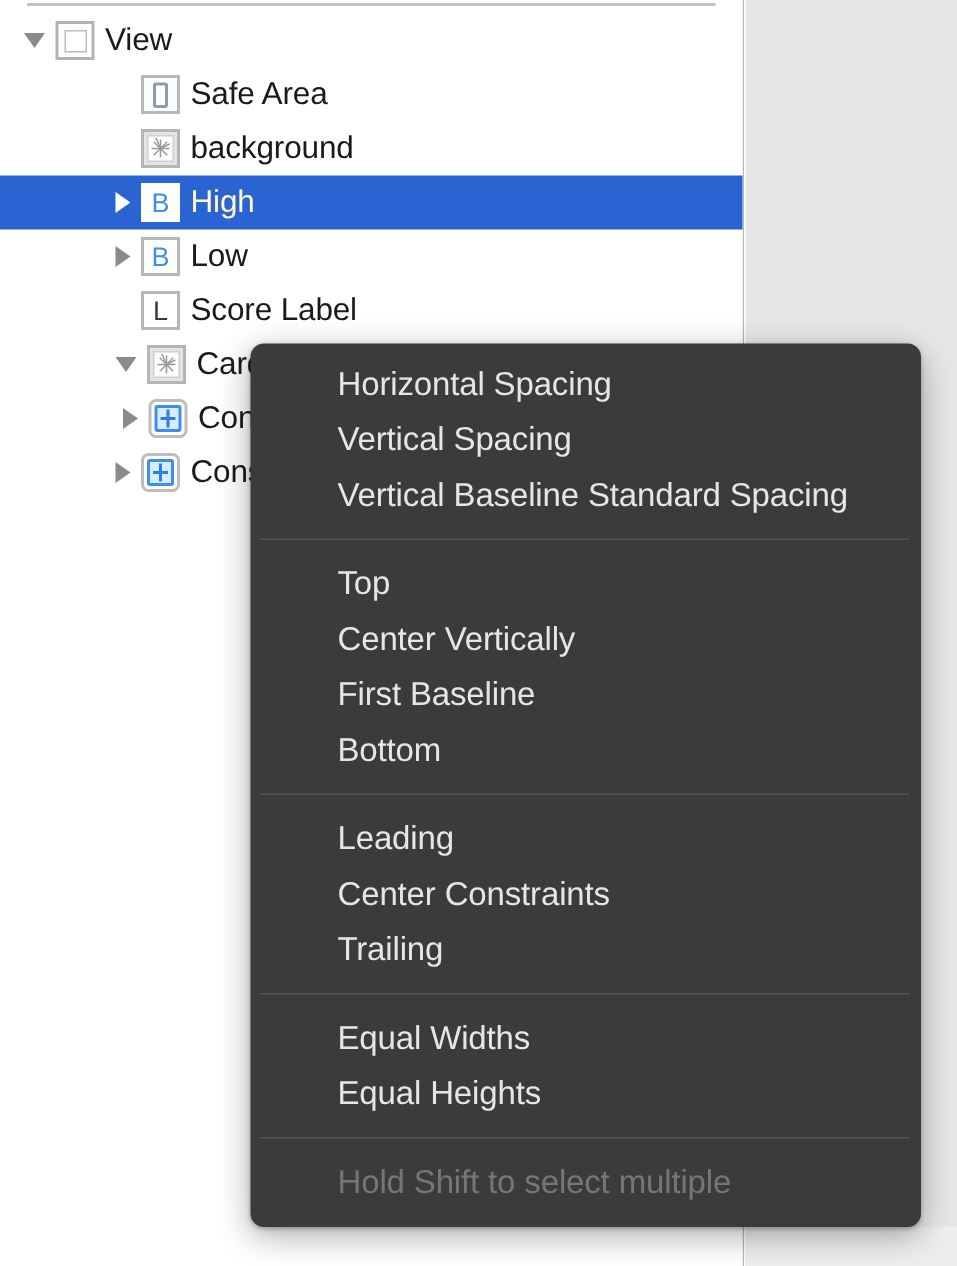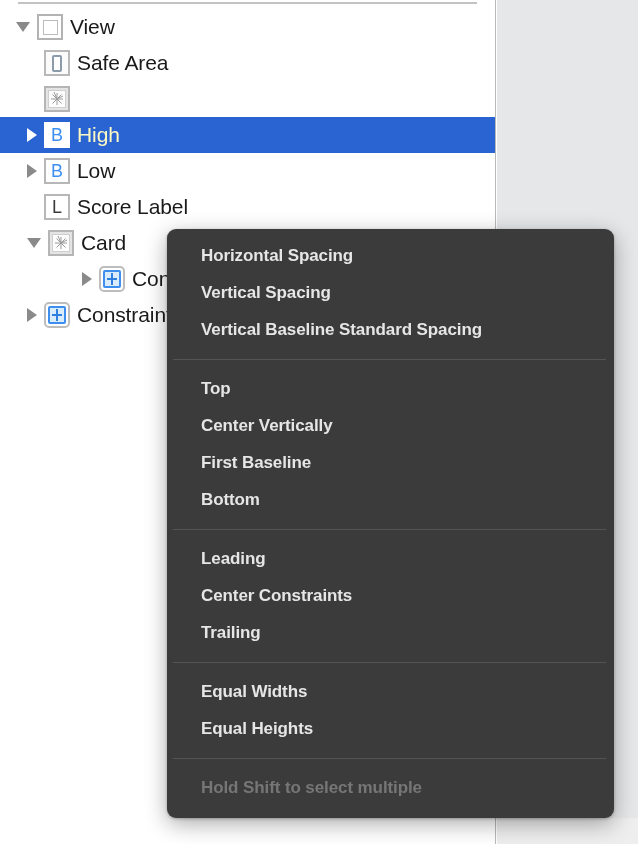--- a/index.html
+++ b/index.html
@@ -196,47 +196,46 @@
   .tree-label {
     font-size: 21px;
     color: #1a1a1a;
     white-space: nowrap;
     letter-spacing: -0.1px;
   }
   .tree-row.selected .tree-label { color: #fef9c3; }
 
   
   .lvl-0 { padding-left: 16px; }
-  .lvl-1 { padding-left: 27px; }
+  .lvl-1 { padding-left: 77px; }
   .lvl-2 { padding-left: 82px; }
 
   
   #constraint-menu {
     position: absolute;
     left: 167px;
     top: 229px;
     width: 447px;
     height: 589px;
     background: #3b3b3b;
     border-radius: 9px;
     box-shadow: 0 6px 22px rgba(0,0,0,0.33), 0 1px 3px rgba(0,0,0,0.25);
     box-sizing: border-box;
     padding-top: 8px;
     overflow: hidden;
     z-index: 20;
   }
   .menu-item {
     height: 37px;
     line-height: 37px;
-    padding-left: 34px;
-    font-size: 17px;
+    padding-left: 58px;
+    font-size: 22px;
     color: #e6e6e6;
     white-space: nowrap;
     letter-spacing: -0.1px;
-    font-weight: bold;
   }
   .menu-item.disabled { color: #767676; }
   .menu-sep {
     height: 1px;
     background: #545454;
     margin: 11px 8px 10px 6px;
   }
 </style>
 </head>
 <body>
@@ -269,20 +268,21 @@
             <svg width="14" height="14" viewBox="0 0 14 14">
               <line x1="7" y1="1" x2="7" y2="13" stroke="#9a9a9a" stroke-width="1"></line>
               <line x1="1" y1="7" x2="13" y2="7" stroke="#9a9a9a" stroke-width="1"></line>
               <line x1="2.5" y1="2.5" x2="11.5" y2="11.5" stroke="#9a9a9a" stroke-width="1"></line>
               <line x1="11.5" y1="2.5" x2="2.5" y2="11.5" stroke="#9a9a9a" stroke-width="1"></line>
               <line x1="7" y1="7" x2="4" y2="0" stroke="#9a9a9a" stroke-width="1"></line>
               <line x1="7" y1="7" x2="13" y2="4" stroke="#9a9a9a" stroke-width="1"></line>
             </svg>
           </div>
         </div>
+        <span class="tree-label">background</span>
       </div>
       <div class="tree-row lvl-1 selected">
         <div class="twisty right"></div>
         <div class="icon-box icon-glyph blue">B</div>
         <span class="tree-label">High</span>
       </div>
       <div class="tree-row lvl-1">
         <div class="twisty right"></div>
         <div class="icon-box icon-glyph blue">B</div>
         <span class="tree-label">Low</span>

